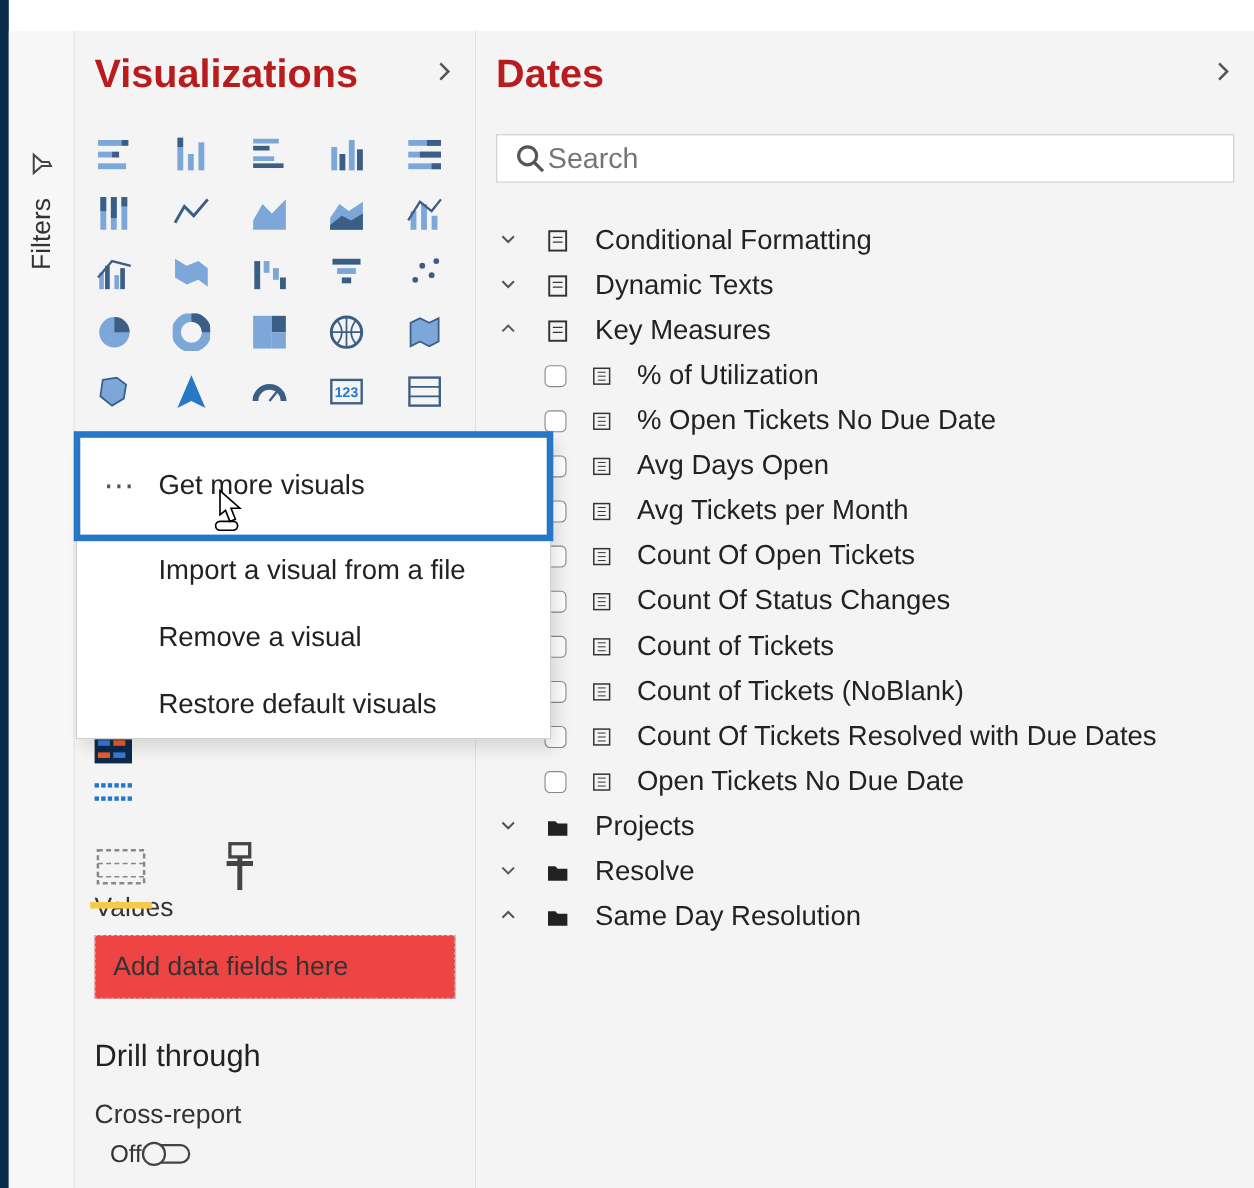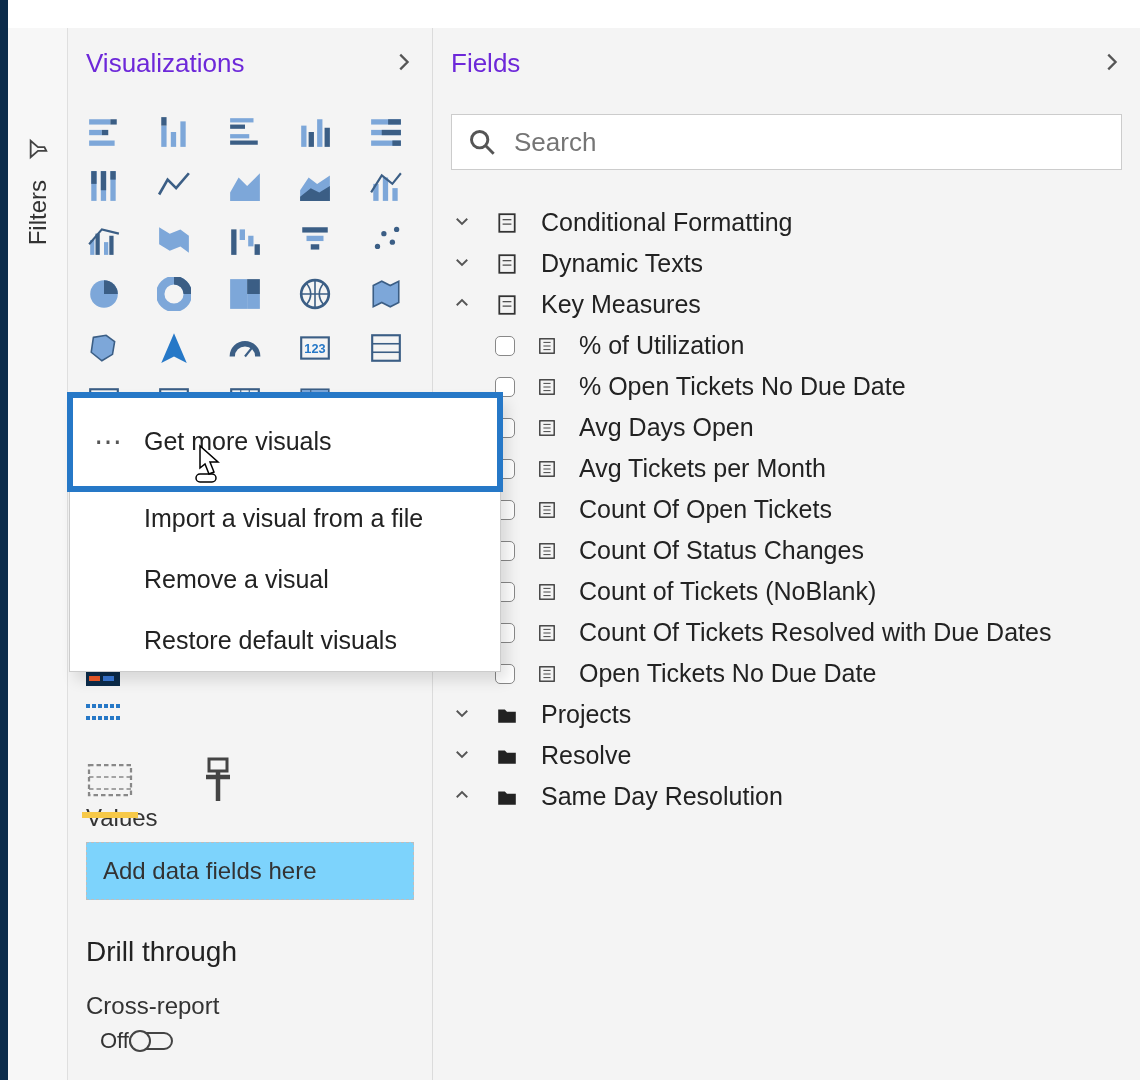--- a/index.html
+++ b/index.html
@@ -63,23 +63,23 @@
   .fields-pane {
     position: absolute;
     left: 433px; top: 28px;
     right: 0; height: 1052px;
     background: #f4f4f4;
     padding: 18px 18px 0 18px;
   }
   .pane-header {
     display: flex;
     align-items: center;
-    font-weight: 400;
-    font-size: 26px;
-    color: #6d28d9;
+    font-weight: 700;
+    font-size: 36px;
+    color: #b91c1c;
     margin-bottom: 34px;
   }
   .pane-header .chev { margin-left:auto; font-size:30px; color:#555; }
   .viz-grid {
     display: grid;
     grid-template-columns: repeat(5, 1fr);
     gap: 18px 24px;
   }
   .viz-icon {
     width: 36px; height: 36px;
@@ -118,21 +118,21 @@
   .tab-icon.active::after{
     content:'';
     position:absolute;
     left:-4px; right:-4px; bottom:-14px;
     height:6px; background:#f7c948;
   }
   .values-section { }
   .section-label { font-size: 24px; color:#333; margin-bottom:10px; }
   .placeholder-box {
     border: 1px dashed #bdbdbd;
-    background: #7dd3fc;
+    background: #ef4444;
     padding: 14px 16px;
     font-size: 24px;
     color:#333;
   }
   .drill-header {
     font-size: 28px; font-weight: 500;
     color:#222;
     margin-top: 36px;
     margin-bottom: 24px;
   }
@@ -143,25 +143,24 @@
   }
   .toggle .knob{
     position:absolute; left:-2px; top:-4px;
     width:22px;height:22px;border:2px solid #444;border-radius:50%;
     background:#f4f4f4;
   }
   
   .search-box {
     background:#fff;
     border:1px solid #ccc;
-    height: 56px;
+    height: 44px;
     display:flex;
     align-items:center;
     padding: 0 16px;
-    gap: 16px;
     margin-bottom: 32px;
   }
   .search-box svg { width:28px;height:28px; stroke:#555; fill:none; stroke-width:2.5;}
   .search-box input {
     border:none; outline:none;
     font-size: 26px; color:#333;
     background:transparent;
     flex:1;
   }
   .tree-row {
@@ -571,21 +570,21 @@
   <div class="toggle-row">
     <span>Off</span>
     <div class="toggle">
         <div class="knob"></div>
       </div>
   </div>
 </div>
 
 <div class="fields-pane">
   <div class="pane-header">
-    <span>Fields</span>
+    <span>Dates</span>
     <span class="chev">
       <svg viewBox="0 0 24 24" width="22" height="22">
           <path d="M9 4 L17 12 L9 20" fill="none" stroke="#555" stroke-width="2.5"></path>
         </svg>
     </span>
   </div>
   <div class="search-box">
     <svg viewBox="0 0 24 24">
         <circle cx="10" cy="10" r="7"></circle>
         <line x1="15" y1="15" x2="22" y2="22"></line>
@@ -708,20 +707,32 @@
       <div class="tree-row indent1">
         <span class="chk"></span>
         <span class="ticon measure-ic">
           <svg viewBox="0 0 20 20">
             <rect x="2" y="2" width="16" height="16" fill="none" stroke="#333" stroke-width="1.5"></rect>
             <line x1="6" y1="6" x2="14" y2="6" stroke="#333"></line>
             <line x1="6" y1="10" x2="14" y2="10" stroke="#333"></line>
             <line x1="6" y1="14" x2="14" y2="14" stroke="#333"></line>
           </svg>
         </span>
+        <span>Count of Tickets</span>
+      </div>
+      <div class="tree-row indent1">
+        <span class="chk"></span>
+        <span class="ticon measure-ic">
+          <svg viewBox="0 0 20 20">
+            <rect x="2" y="2" width="16" height="16" fill="none" stroke="#333" stroke-width="1.5"></rect>
+            <line x1="6" y1="6" x2="14" y2="6" stroke="#333"></line>
+            <line x1="6" y1="10" x2="14" y2="10" stroke="#333"></line>
+            <line x1="6" y1="14" x2="14" y2="14" stroke="#333"></line>
+          </svg>
+        </span>
         <span>Count of Tickets (NoBlank)</span>
       </div>
       <div class="tree-row indent1">
         <span class="chk"></span>
         <span class="ticon measure-ic">
           <svg viewBox="0 0 20 20">
             <rect x="2" y="2" width="16" height="16" fill="none" stroke="#333" stroke-width="1.5"></rect>
             <line x1="6" y1="6" x2="14" y2="6" stroke="#333"></line>
             <line x1="6" y1="10" x2="14" y2="10" stroke="#333"></line>
             <line x1="6" y1="14" x2="14" y2="14" stroke="#333"></line>

